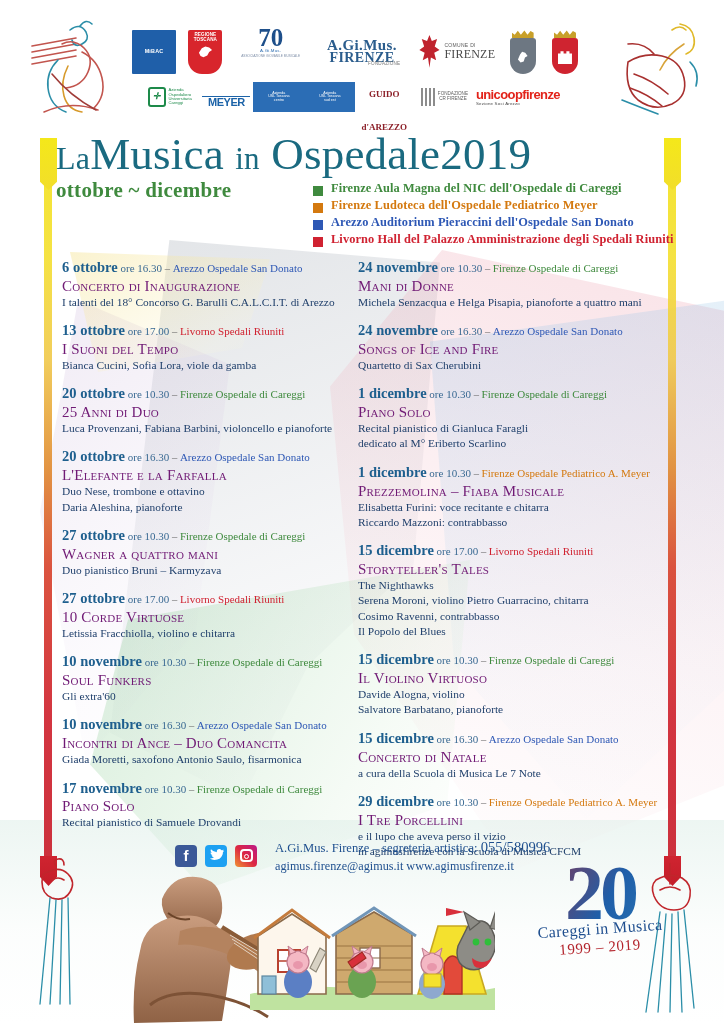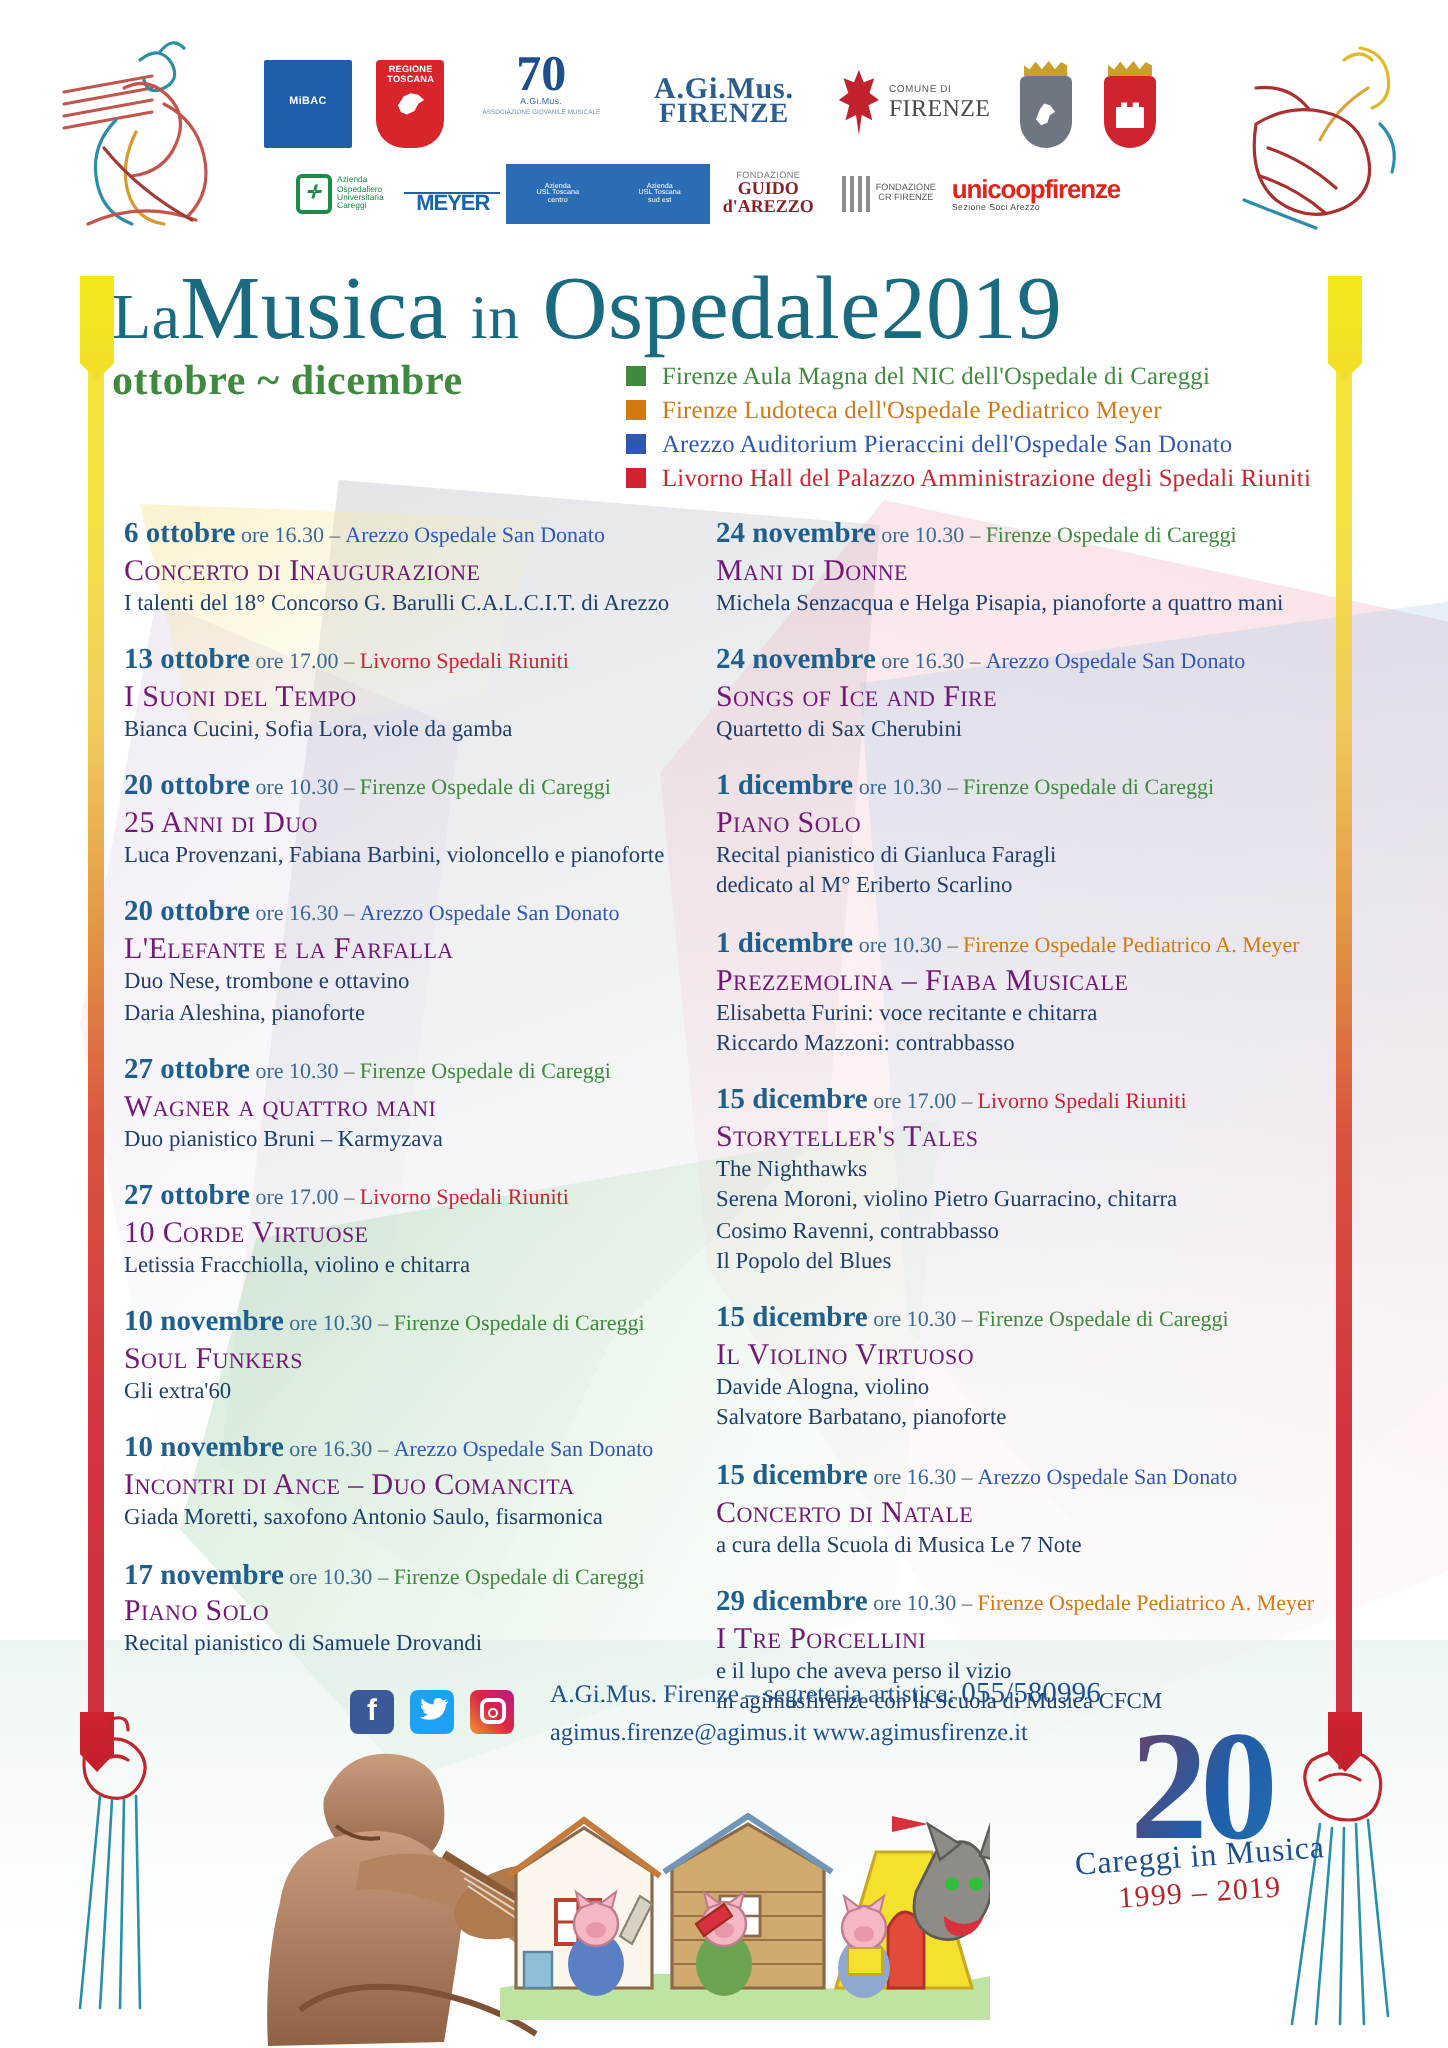--- a/index.html
+++ b/index.html
@@ -76,21 +76,21 @@
 
   .sm{height:32px;color:#2d4a7a;font-family:"Liberation Sans",sans-serif;}
   .sm-aou{width:66px;font-size:4.2px;color:#1d8a4a;text-align:left;gap:3px;}
   .sm-aou .cross{width:18px;height:20px;border:2px solid #1d8a4a;border-radius:3px;
     display:flex;align-items:center;justify-content:center;color:#1d8a4a;font-size:9px;font-weight:bold;box-sizing:border-box;}
   .sm-meyer{width:60px;flex-direction:column;color:#1c63a8;font-size:4px;}
   .sm-meyer .mline{width:48px;height:10px;border-bottom:1px solid #1c63a8;position:relative;}
   .sm-meyer .mword{font-family:"Liberation Sans",sans-serif;font-size:11px;font-weight:bold;color:#1c63a8;letter-spacing:-.5px;}
   .sm-asl{width:56px;height:30px;background:#2b6db5;color:#fff;font-size:3.6px;
     flex-direction:column;justify-content:center;padding:2px 3px;box-sizing:border-box;text-align:center;}
-  .sm-fga{width:64px;flex-direction:column;color:#8c1f28;font-size:5px;align-items:center;}
+  .sm-fga{width:64px;flex-direction:column;color:#8c1f28;font-size:5px;align-items:center;gap:24px;}
   .sm-fga .fg1{font-size:4.6px;letter-spacing:.2px;color:#7a7a7a;}
   .sm-fga .fg2{font-family:"Liberation Serif",serif;font-size:9px;color:#8c1f28;font-weight:bold;line-height:1;}
   .sm-fcrf{width:70px;color:#5d5d5d;font-size:4.6px;gap:3px;}
   .sm-fcrf .bars{width:14px;height:18px;background:repeating-linear-gradient(90deg,#8c8c8c 0 2px,transparent 2px 4px);}
   .sm-unicoop{width:86px;flex-direction:column;color:#e2231a;align-items:flex-start;}
   .sm-unicoop .u1{font-family:"Liberation Sans",sans-serif;font-size:13px;font-weight:bold;letter-spacing:-.6px;line-height:1;}
   .sm-unicoop .u1 em{font-style:normal;color:#e2231a;}
   .sm-unicoop .u2{font-size:4.4px;color:#4a4a4a;letter-spacing:.2px;margin-top:1px;}
 
   
@@ -102,21 +102,21 @@
   .title-main{font-family:"Liberation Serif","DejaVu Serif",serif;color:#1a6a80;
     font-size:45px;line-height:.98;letter-spacing:.2px;white-space:nowrap;}
   .title-main .sc{font-size:45px;}
   .title-main .small{font-size:32px;}
   .title-main .lower{font-size:31px;font-style:normal;}
   .subtitle{font-family:"Liberation Serif",serif;color:#3f8a3e;font-size:21px;
     font-weight:bold;margin-top:2px;letter-spacing:.3px;}
 
   
   .legend{position:absolute;left:313px;top:180px;width:400px;}
-  .legend-row{display:flex;align-items:center;height:16px;margin-bottom:1px;}
+  .legend-row{display:flex;align-items:flex-end;height:16px;margin-bottom:1px;font-weight:bold;}
   .legend-sq{width:10px;height:10px;margin-right:8px;flex:0 0 auto;}
   .legend-txt{font-family:"Liberation Serif",serif;font-size:12.4px;letter-spacing:.1px;white-space:nowrap;}
 
   
   .col{position:absolute;top:258px;width:300px;}
   .col-left{left:62px;}
   .col-right{left:358px;width:318px;}
   .event{margin-bottom:11px;}
   .ev-head{font-family:"Liberation Serif",serif;white-space:nowrap;line-height:1.18;}
   .ev-date{font-size:14.5px;font-weight:bold;color:#1e5f8e;}

